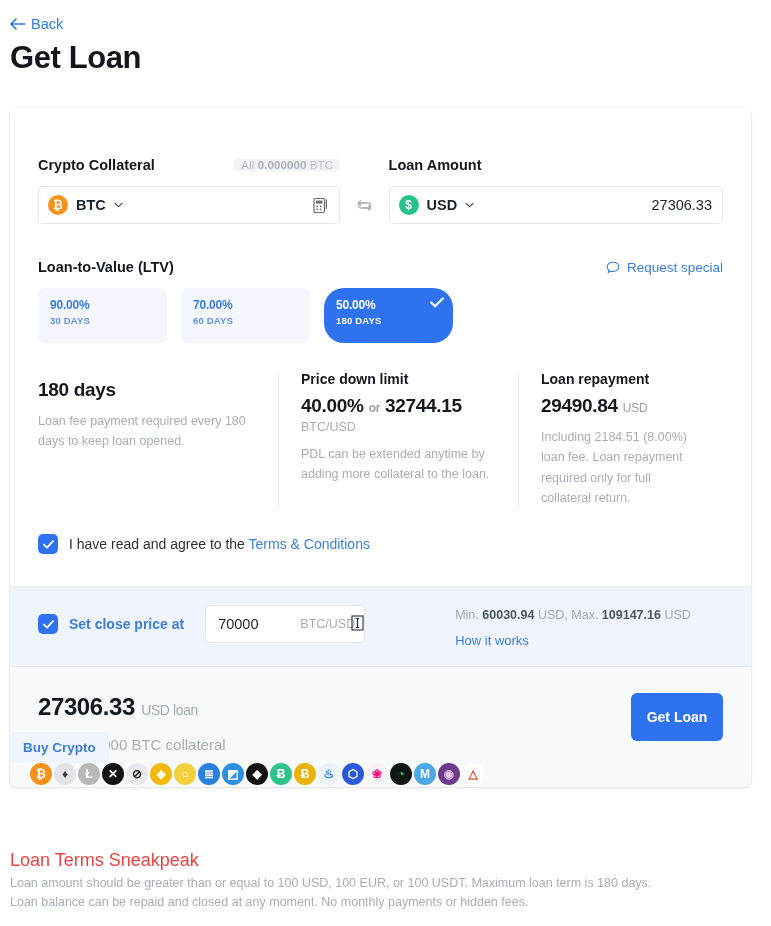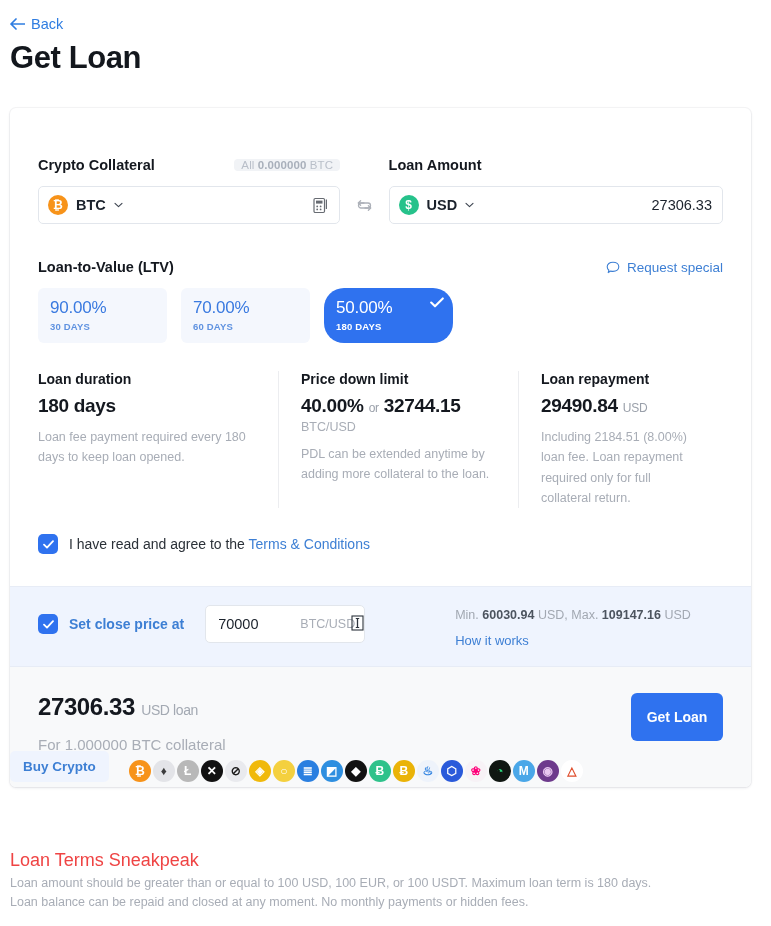--- a/index.html
+++ b/index.html
@@ -80,36 +80,36 @@
   }
   .req-special { display: flex; align-items: center; gap: 7px; color: #3d7fd4; font-size: 13.5px; cursor: pointer; }
   .bubble-ico { width: 14px; height: 13px; }
 
   .ltv-row { display: flex; gap: 14px; margin-top: 13px; }
   .ltv-card {
     width: 129px; height: 55px; border-radius: 6px;
     background: #f4f7fd; padding: 10px 12px; position: relative; cursor: pointer;
   }
   .ltv-card.active { background: #2f72ef; border-radius: 20px; }
-  .ltv-pct { font-size: 17px; font-weight: 400; color: #3a7ae0; letter-spacing: -.2px; }
+  .ltv-pct { font-size: 12px; font-weight: 700; color: #3a7ae0; letter-spacing: -.2px; }
   .ltv-days { font-size: 9.5px; font-weight: 700; color: #5f92e0; margin-top: 3px; letter-spacing: .2px; }
   .ltv-card.active .ltv-pct { color: #fff; }
   .ltv-card.active .ltv-days { color: #ffffff; }
   .ltv-check { position: absolute; right: 9px; top: 9px; width: 14px; height: 11px; }
 
   
   .info-row { display: flex; margin-top: 28px; padding-bottom: 4px; }
   .info-col { padding-right: 22px; }
   .info-col.c1 { width: 240px; }
   .info-col.c2 { width: 240px; border-left: 1px solid #ecedf0; padding-left: 22px; }
   .info-col.c3 { width: 205px; border-left: 1px solid #ecedf0; padding-left: 22px; }
   .info-title { font-size: 14px; font-weight: 700; color: #14181f; }
   .info-val { font-size: 19px; font-weight: 700; color: #14181f; margin-top: 8px; letter-spacing: -.3px; }
   .info-val .small { font-size: 12px; font-weight: 400; color: #9aa0aa; }
-  .info-val .or { font-size: 12px; font-weight: 400; color: #9aa0aa; }
+  .info-val .or { font-size: 12px; font-weight: 700; color: #9aa0aa; }
   .info-sub { font-size: 12.5px; color: #a8adb6; margin-top: 3px; }
   .info-note { font-size: 12.5px; color: #a8adb6; line-height: 1.62; margin-top: 10px; }
 
   
   .terms { display: flex; align-items: center; gap: 11px; margin-top: 22px; padding-bottom: 26px; }
   .chk {
     width: 20px; height: 20px; border-radius: 5px; background: #2f72ef;
     display: flex; align-items: center; justify-content: center; flex: none; cursor: pointer;
   }
   .chk svg { width: 11px; height: 9px; }
@@ -145,21 +145,21 @@
   .sum-amt { font-size: 24px; font-weight: 700; color: #14181f; letter-spacing: -.4px; }
   .sum-amt .unit { font-size: 14px; font-weight: 400; color: #a3a9b2; }
   .sum-sub { font-size: 15px; color: #a8adb6; margin-top: 15px; }
   .get-loan-btn {
     background: #2f72ef; color: #fff; border: none; border-radius: 6px;
     width: 92px; height: 48px; font-size: 14px; font-weight: 700;
     font-family: "Liberation Sans", sans-serif; cursor: pointer;
   }
 
   
-  .buy-row { position: absolute; left: 10px; top: 751px; display: flex; align-items: flex-end; }
+  .buy-row { position: absolute; left: 10px; top: 732px; display: flex; align-items: flex-start; flex-direction: column; }
   .buy-chip {
     background: #eff4fe; color: #3d7fd4; border-radius: 5px;
     padding: 8px 13px; font-size: 13.5px; font-weight: 600; cursor: pointer;
   }
   .coins { display: flex; align-items: center; gap: 2px; margin-left: 20px; }
   .coin { width: 22px; height: 22px; border-radius: 50%; display: flex;
           align-items: center; justify-content: center; font-size: 12px;
           font-weight: 700; color: #fff; flex: none; }
 
   
@@ -260,21 +260,20 @@
           <div class="ltv-pct">50.00%</div>
           <div class="ltv-days">180 DAYS</div>
           <svg class="ltv-check" viewBox="0 0 14 11">
             <path d="M1.2 5.6 L5 9.3 L12.8 1.4" fill="none" stroke="#ffffff" stroke-width="2.1" stroke-linecap="round" stroke-linejoin="round"></path>
           </svg>
         </div>
       </div>
 
       <div class="info-row">
         <div class="info-col c1">
-          <div class="info-title">Loan duration</div>
           <div class="info-val">180 days</div>
           <div class="info-note">Loan fee payment required every 180 days to keep loan opened.</div>
         </div>
         <div class="info-col c2">
           <div class="info-title">Price down limit</div>
           <div class="info-val">
             <span>40.00%</span>
             <span class="or">or</span>
             <span>32744.15</span>
           </div>

